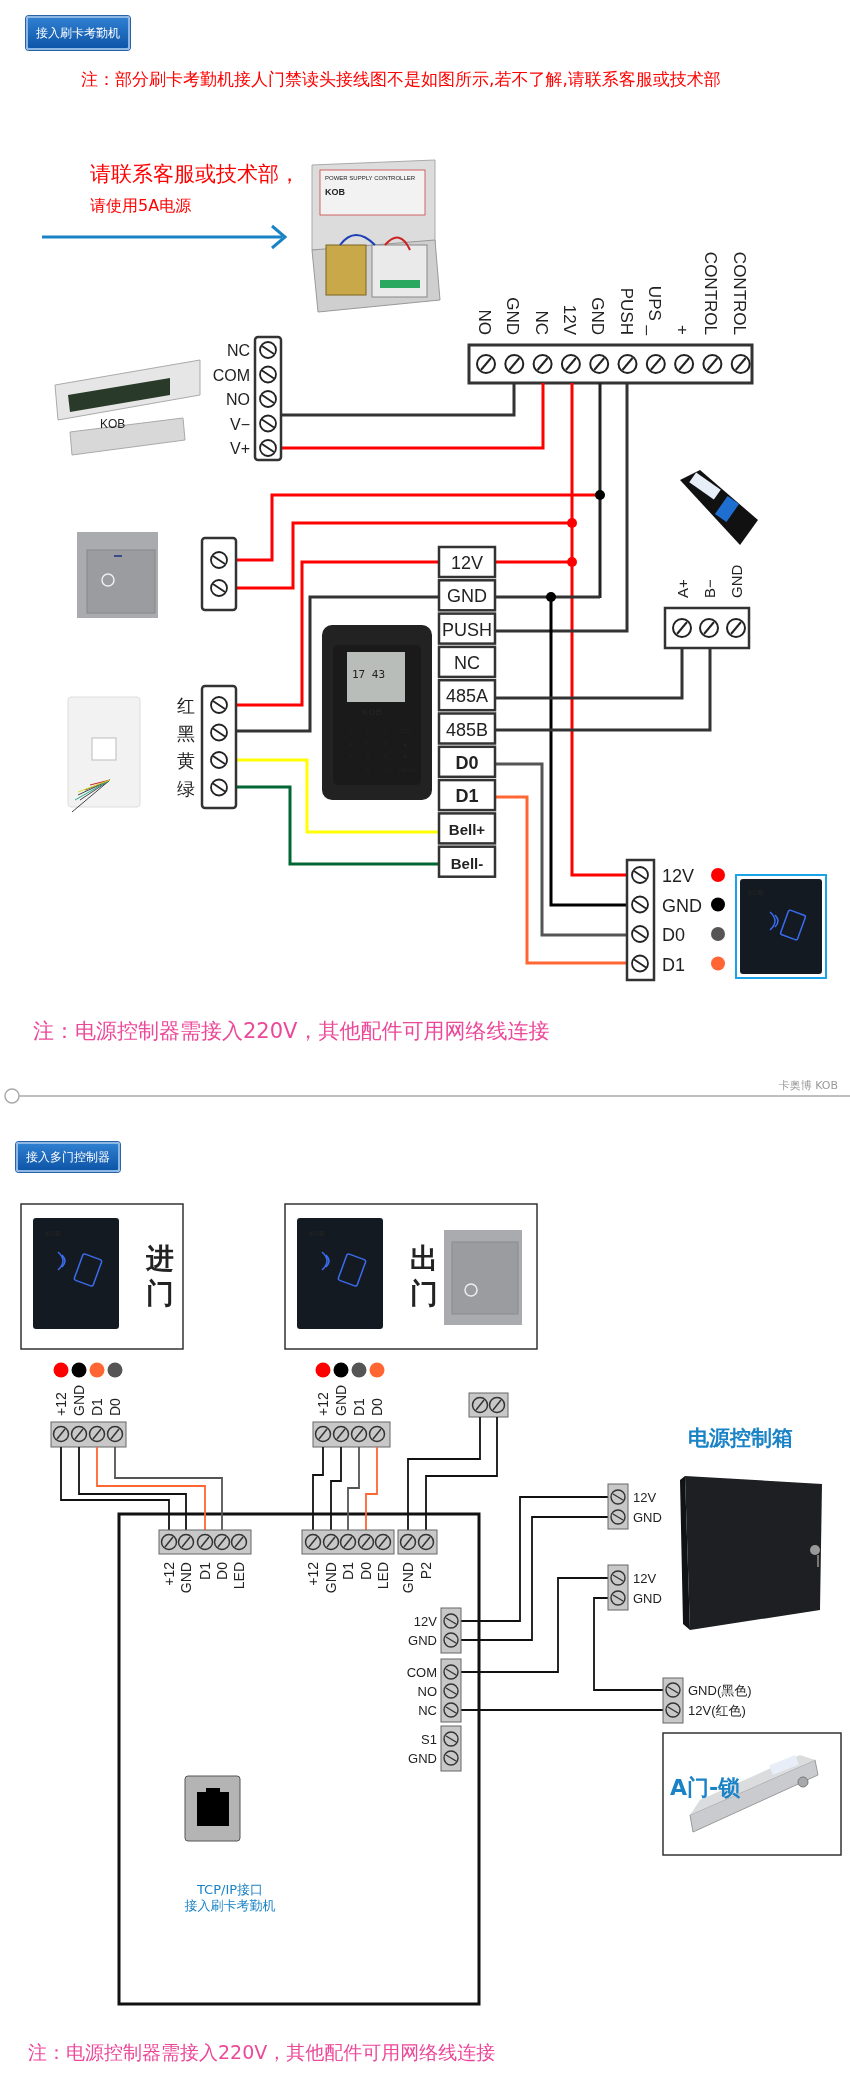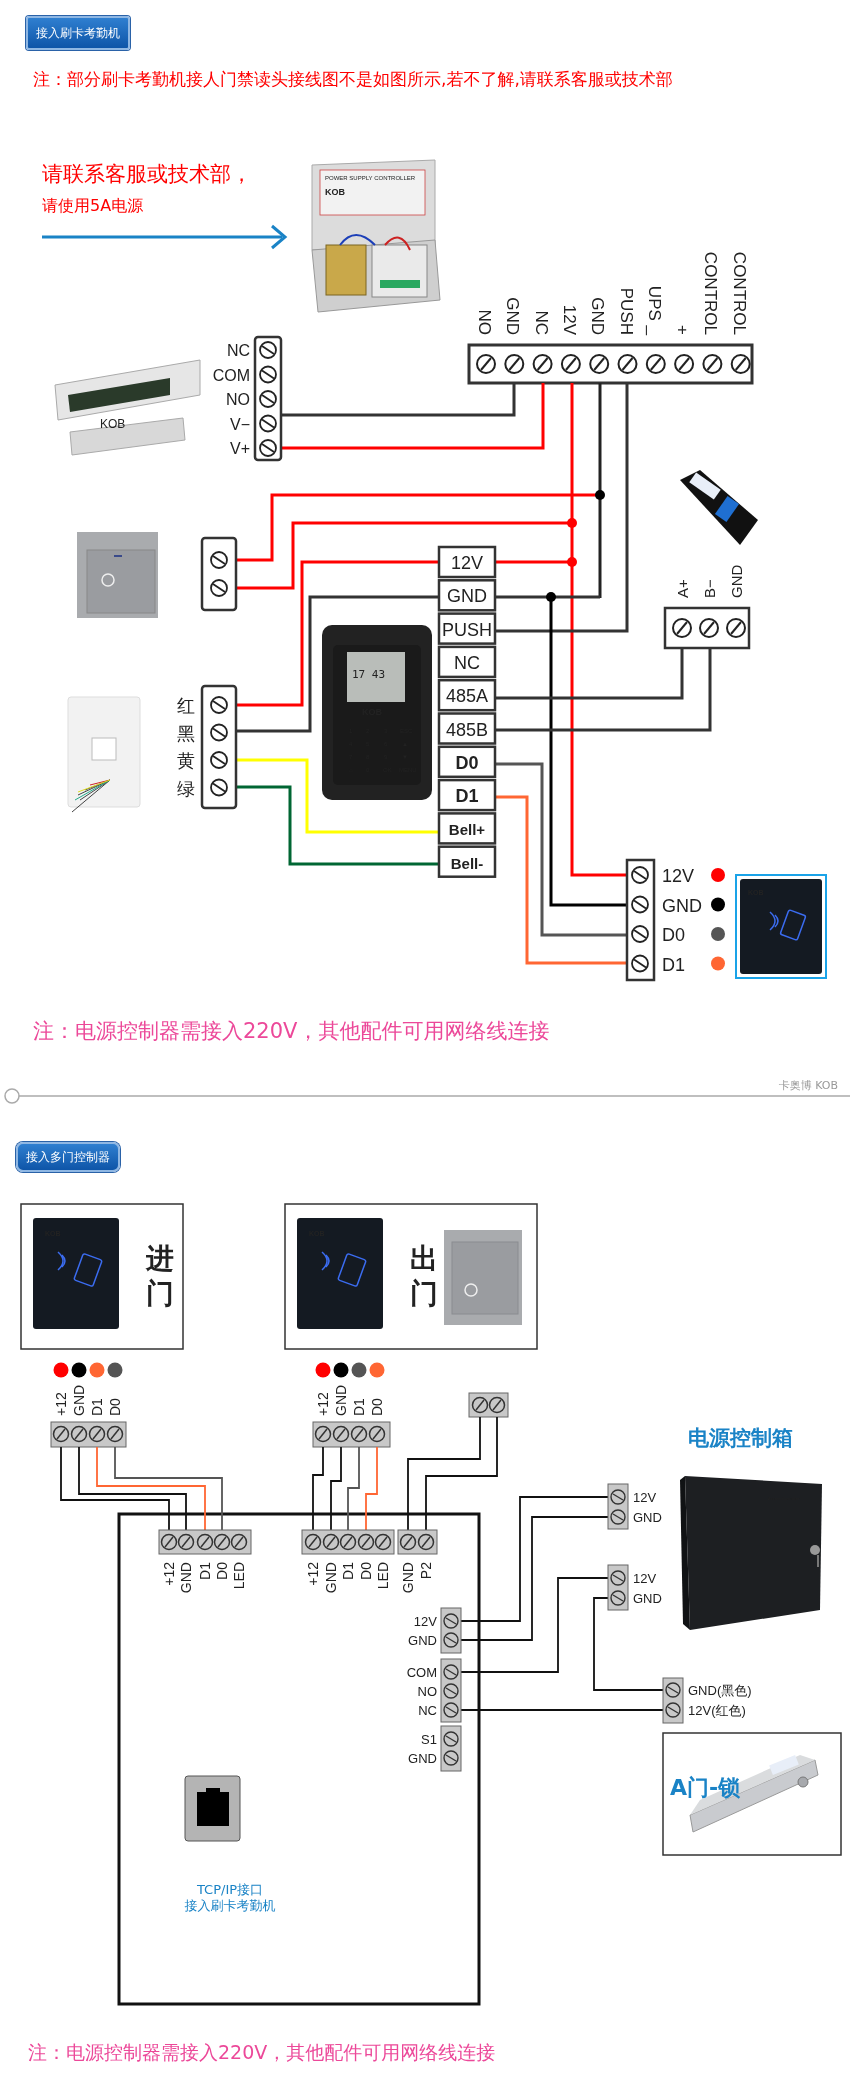--- a/index.html
+++ b/index.html
@@ -1,21 +1,21 @@
 <!DOCTYPE html>
 <html><head>
 <meta charset="utf-8">
 <style>
   html,body{margin:0;padding:0;background:#ffffff;}
   body{width:850px;height:2084px;position:relative;overflow:hidden;font-family:"DejaVu Sans",sans-serif;}
   svg{position:absolute;left:0;top:0;}
   .sec-btn{position:absolute;height:30px;line-height:30px;padding:0 8px;color:#fff;font-size:12px;
     background:linear-gradient(#2f7fd0,#0e55a8);border:2px solid #8fb7e3;border-radius:3px;box-shadow:0 0 0 1px #2a62a8;
     font-family:"DejaVu Sans",sans-serif;}
-  .note-red{position:absolute;color:#ff0000;font-size:17px;font-family:"DejaVu Sans",sans-serif;}
+  .note-red{position:absolute;color:#ff0000;font-size:17px;font-family:"DejaVu Sans",sans-serif;margin-left:48px;}
   .note-blue{position:absolute;color:#ec4899;font-size:21px;font-family:"DejaVu Sans",sans-serif;}
   .lbl{font-family:"Liberation Sans",sans-serif;fill:#222;}
   .mono{font-family:"DejaVu Sans Mono",monospace;}
 </style>
 </head>
 <body>
 
 <div class="sec-btn" style="left:26px;top:16px;">接入刷卡考勤机</div>
 <div class="note-red" style="left:33px;top:68px;">注：部分刷卡考勤机接人门禁读头接线图不是如图所示,若不了解,请联系客服或技术部</div>
 <div class="note-red" style="left:42px;top:160px;font-size:21px;">请联系客服或技术部，</div>
@@ -492,21 +492,21 @@
     <polygon points="690,1815 815,1760 818,1775 693,1832" fill="#c9cbcf" stroke="#999"></polygon>
     <polygon points="700,1800 800,1755 815,1760 690,1815" fill="#dadcde"></polygon>
     <rect x="770" y="1760" width="28" height="10" fill="#e8eef8" transform="rotate(-22 784 1765)"></rect>
     <circle cx="803" cy="1782" r="5" fill="#a7a9ad" stroke="#777"></circle>
   </g>
 </svg>
 
 <div class="note-blue" style="left:33px;top:1017px;">注：电源控制器需接入220V，其他配件可用网络线连接</div>
 <div style="position:absolute;right:12px;top:1078px;color:#999;font-size:11px;font-family:'DejaVu Sans',sans-serif;">卡奥博 KOB</div>
 
-<div class="sec-btn" style="left:16px;top:1142px;height:26px;line-height:26px;font-size:12px;border-radius:7px;">接入多门控制器</div>
+<div class="sec-btn" style="left:16px;top:1142px;height:26px;line-height:26px;font-size:12px;">接入多门控制器</div>
 
 <div style="position:absolute;left:688px;top:1424px;color:#1a83c6;font-size:21px;font-weight:bold;font-family:'DejaVu Sans',sans-serif;">电源控制箱</div>
 <div style="position:absolute;left:670px;top:1737px;color:#1a83c6;font-size:22px;font-weight:bold;font-family:'DejaVu Sans',sans-serif;margin-top:36px;">A门-锁</div>
 
 <div style="position:absolute;left:170px;top:1850px;width:120px;text-align:center;color:#1a83c6;font-size:13px;line-height:16px;font-family:'DejaVu Sans',sans-serif;margin-top:32px;">
   <div>TCP/IP接口</div>
   <div>接入刷卡考勤机</div>
 </div>
 
 <div class="note-blue" style="left:28px;top:2040px;font-size:19px;">注：电源控制器需接入220V，其他配件可用网络线连接</div>

